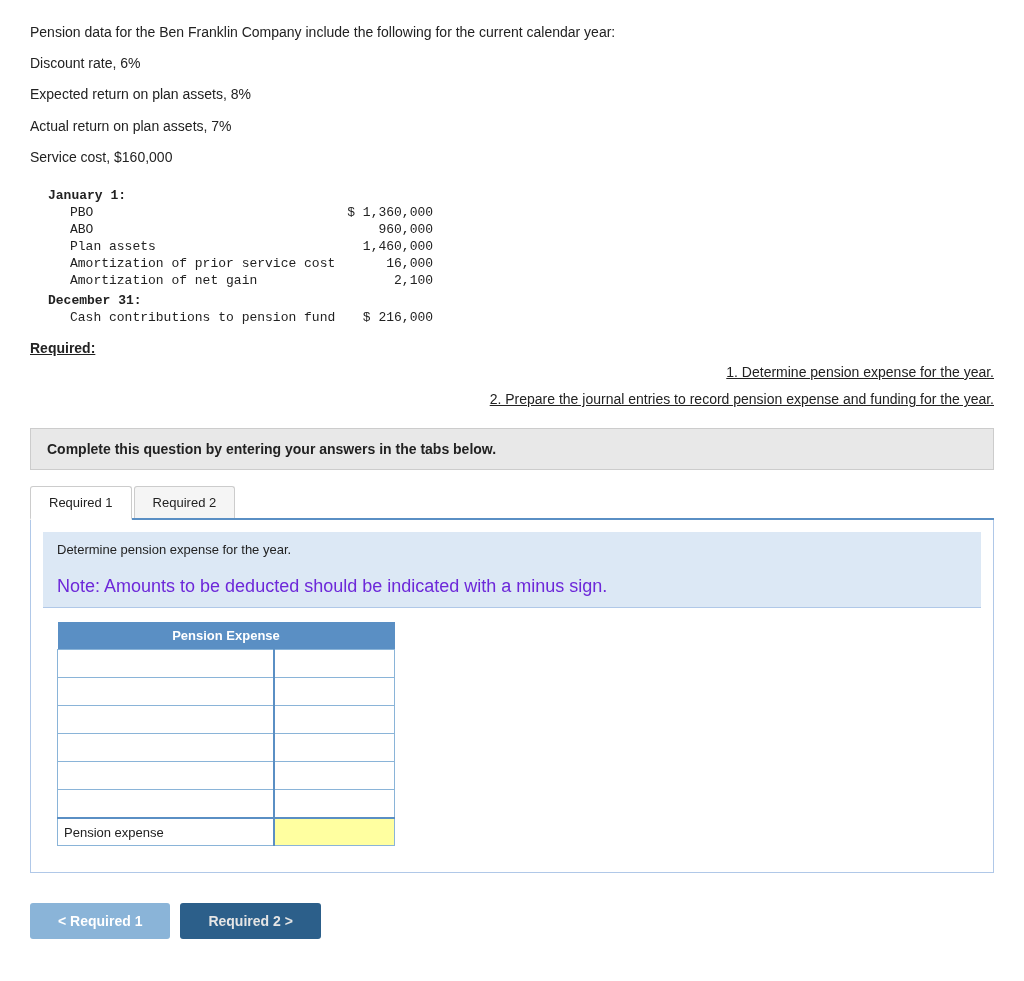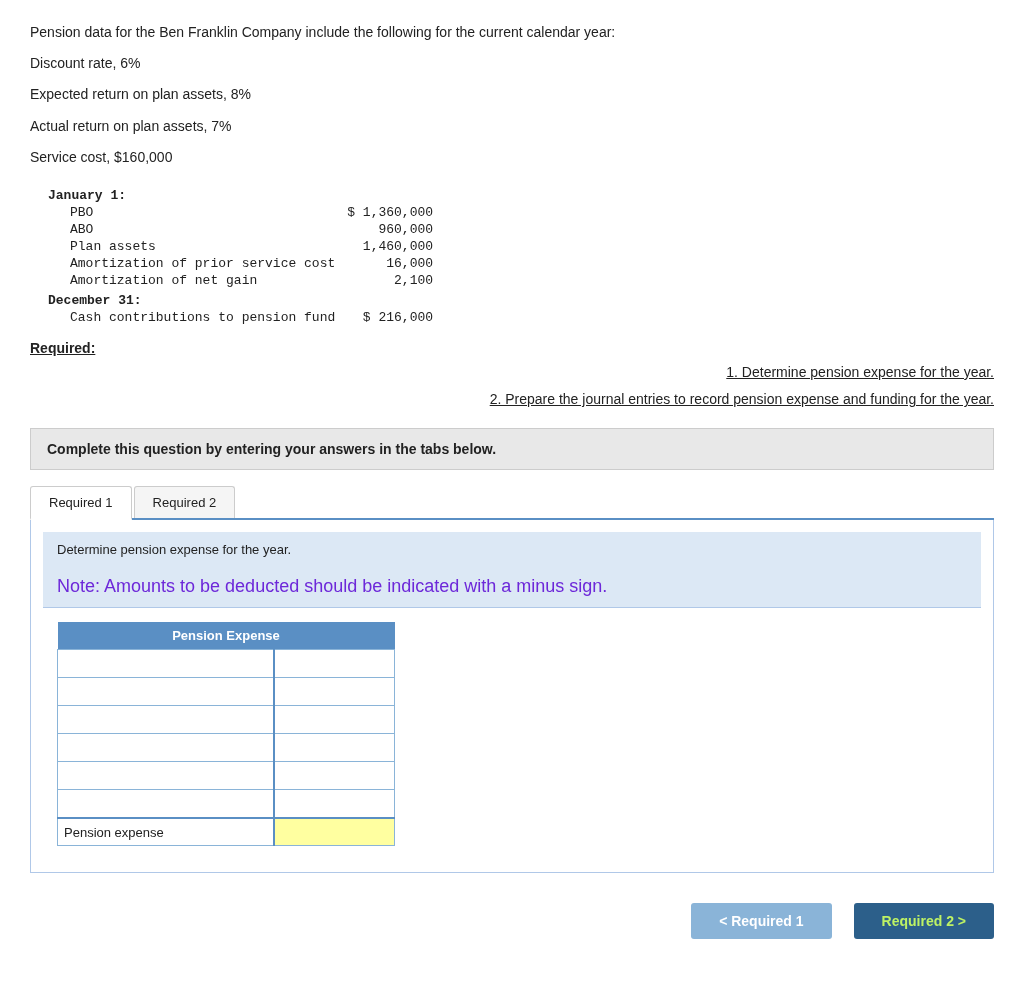--- a/index.html
+++ b/index.html
@@ -137,40 +137,40 @@
       font-size: 13px;
       padding: 1px 4px;
       background: transparent;
     }
     .input-cell.yellow {
       background: #ffffa0;
     }
 
     .bottom-nav {
       display: flex;
-      justify-content: flex-end;
-      gap: 22px;
+      justify-content: flex-start;
+      gap: 10px;
       margin-top: 20px;
       padding: 10px 0;
     }
     .btn-nav {
       padding: 10px 28px;
       font-size: 14px;
       font-weight: bold;
       cursor: pointer;
       border: none;
       border-radius: 3px;
     }
     .btn-prev {
       background: #8ab4d8;
       color: #fff;
     }
     .btn-next {
       background: #2c5f8a;
-      color: #bef264;
+      color: #e5e5e5;
     }
   </style>
 </head>
 <body>
 
 <div class="intro-section">
   <p>Pension data for the Ben Franklin Company include the following for the current calendar year:</p>
   <p>Discount rate, 6%</p>
   <p>Expected return on plan assets, 8%</p>
   <p>Actual return on plan assets, 7%</p>

